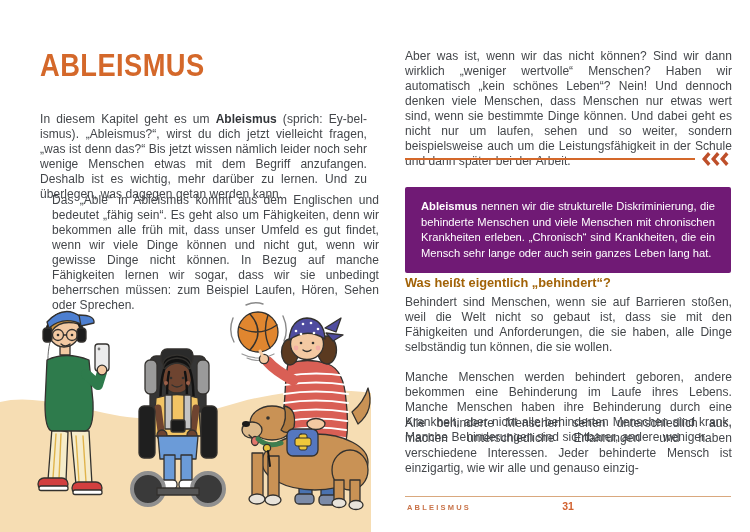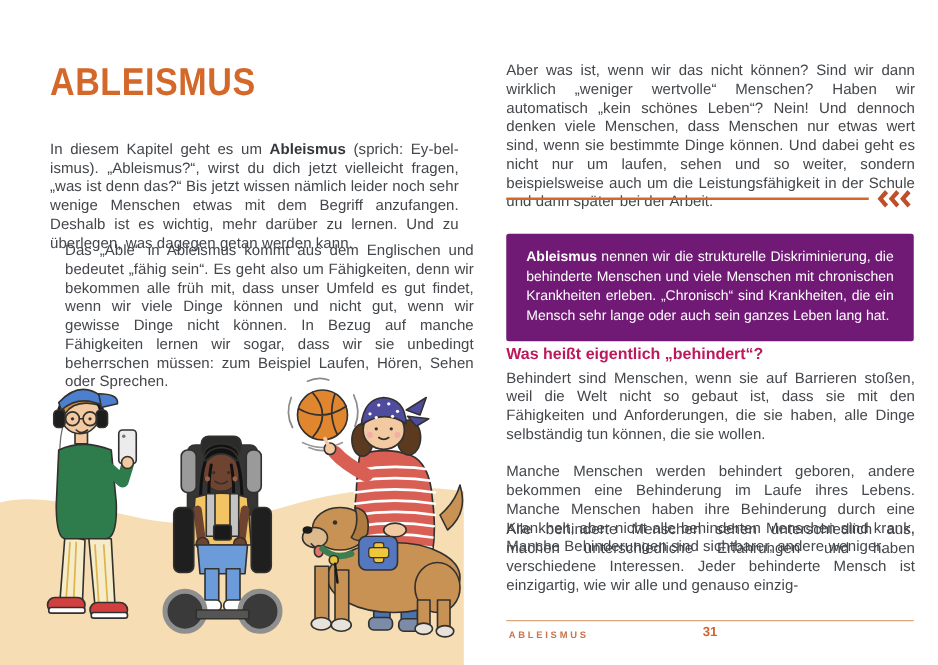--- a/index.html
+++ b/index.html
@@ -20,21 +20,21 @@
   #lp2{left:52px;top:181px}
   #rp1{left:405px;top:37px}
   .callout-rule{left:405px;top:158px;width:290px;border-top:2px solid #d4682a;height:0}
   .chevrons{left:699px;top:151px}
   .def-box{
     left:405px;top:167px;width:326px;box-sizing:border-box;
     background:#701a75;border-radius:2px;padding:12px 16px;
     color:#fff;font-size:11.2px;line-height:15.5px;text-align:justify;margin-top:20px;
   }
   .def-box strong{color:#fff}
-  .section-heading{left:405px;top:264px;width:326px;font-size:12.8px;font-weight:700;color:#be185d}
+  .section-heading{left:405px;top:264px;width:326px;font-size:12.8px;font-weight:700;color:#a16207}
   #rp2{left:405px;top:283px}
   #rp3{left:405px;top:358px}
   #rp4{left:405px;top:404px}
   .footer-rule{left:405px;top:496px;width:326px;border-top:1px solid #d9a87e;height:0}
   .footer-label{left:407px;top:503px;font-size:7.5px;font-weight:700;letter-spacing:2.2px;color:#c9744a}
   .footer-page{left:405px;top:500px;width:326px;text-align:center;font-size:10.5px;font-weight:700;color:#d2612e}
   .illustration{left:0;top:290px}
 </style>
 </head>
 <body>

